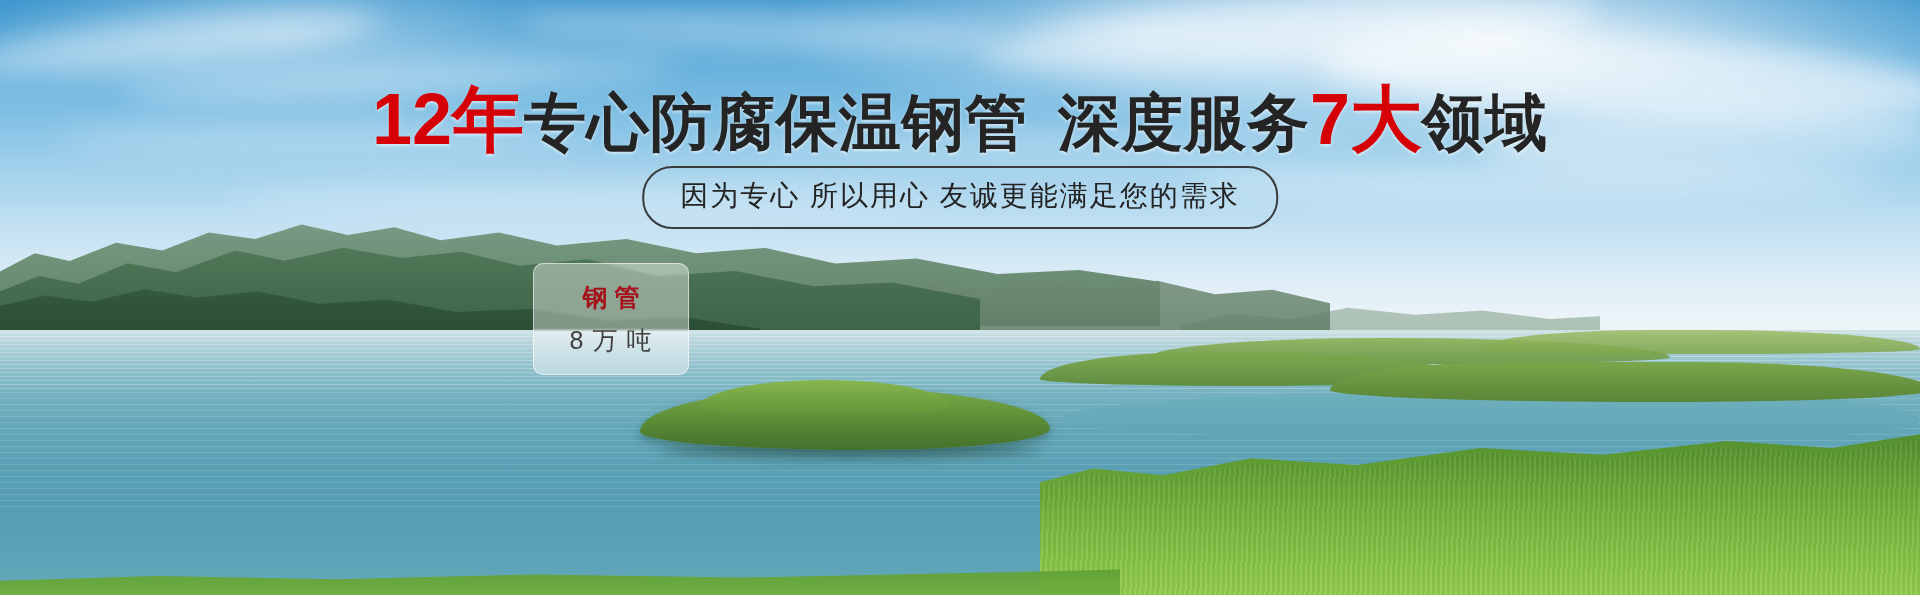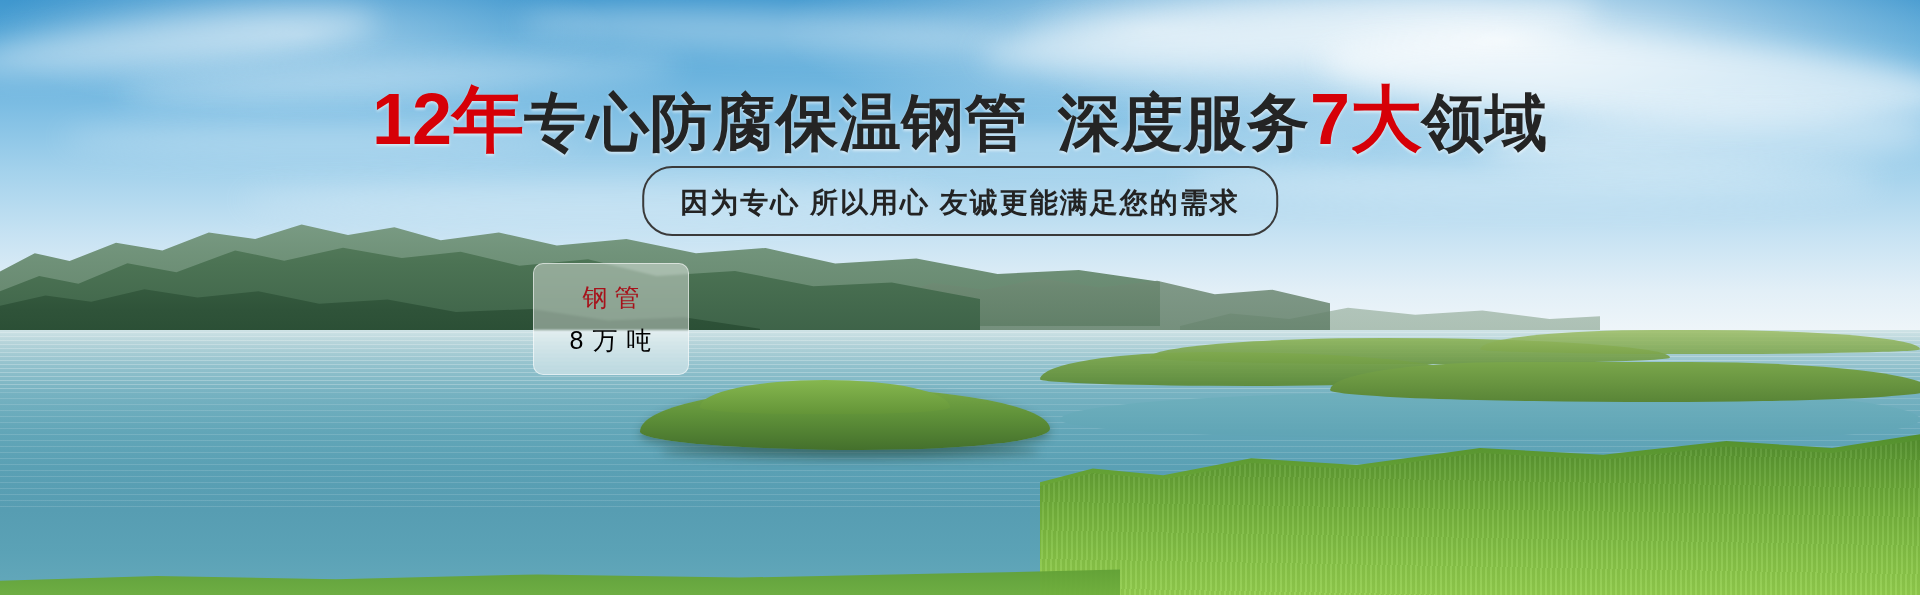--- a/index.html
+++ b/index.html
@@ -192,29 +192,28 @@
   .headline .red {
     color:#d60007;
     font-size:72px;
     letter-spacing:0;
   }
   .headline .gap { display:inline-block; width:30px; }
 
   .subpill {
     position:absolute; left:50%; top:166px;
     transform:translateX(-50%);
-    padding:16px 36px 12px;
+    padding:9px 36px 12px;
     border:2px solid #3a3a3a;
     border-radius:30px;
     font-size:28px;
     letter-spacing:2px;
     color:#232323;
     white-space:nowrap;
     background:transparent;
-    font-weight:bold;
   }
 
   
   .cards {
     position:absolute; left:533px; top:263px;
     display:flex;
     gap:8px;
   }
   .card {
     width:156px;
@@ -227,25 +226,25 @@
     align-items:center;
     justify-content:center;
     gap:10px;
     backdrop-filter:blur(1px);
   }
   .card-label {
     font-size:25px;
     color:#a7111a;
     letter-spacing:7px;
     text-indent:7px;
-    font-weight:400;
+    font-weight:700;
   }
   .card-value {
     font-size:25px;
-    color:#000000;
+    color:#404040;
     letter-spacing:1px;
     font-weight:500;
     white-space:nowrap;
   }
   .card-value sup {
     font-size:15px;
     vertical-align:super;
     line-height:0;
   }
 </style>

